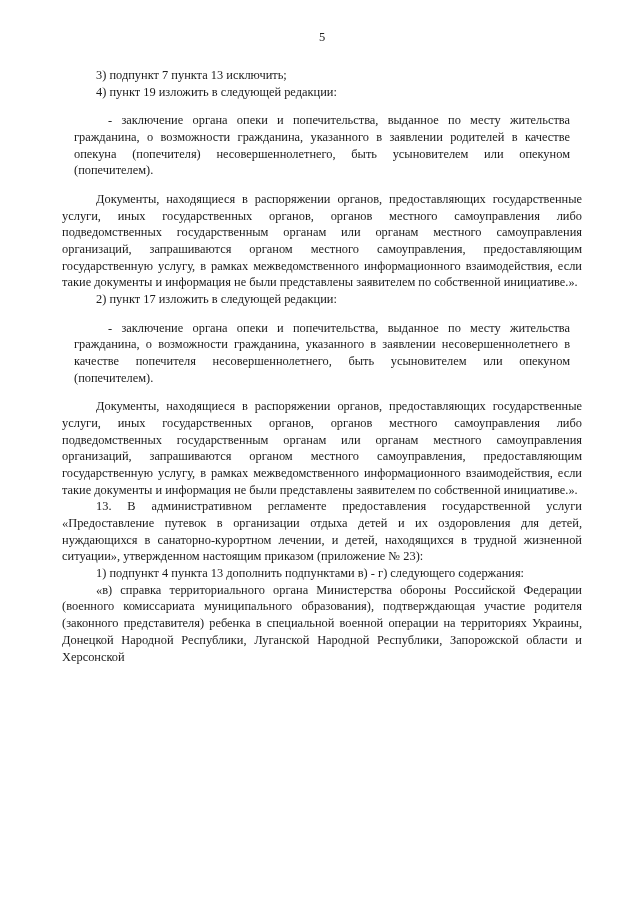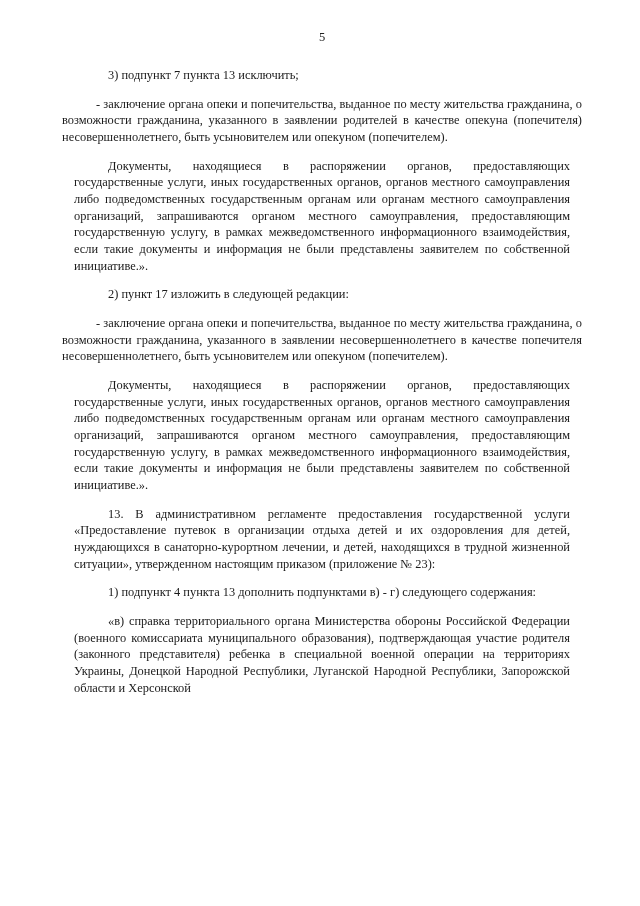--- a/index.html
+++ b/index.html
@@ -26,37 +26,38 @@
     margin: 0 0 22px 0;
     color: #222;
   }
   .body-text {
     font-size: 12.4px;
     line-height: 1.345;
     text-align: justify;
     text-justify: inter-word;
   }
   p.para {
-    margin: 12px;
+    margin: 0;
     text-indent: 34px;
     text-align: justify;
   }
   .dash-para {
-    margin: 0;
+    margin: 12px;
     text-indent: 34px;
     text-align: justify;
   }
 </style>
 </head>
 <body>
 
 <div class="page">
   <div class="page-number">5</div>
   <div class="body-text">
     <p class="para">3) подпункт 7 пункта 13 исключить;</p>
+    <p class="para">4) пункт 19 изложить в следующей редакции:</p>
     <p class="dash-para">- заключение органа опеки и попечительства, выданное по месту жительства гражданина, о возможности гражданина, указанного в заявлении родителей в качестве опекуна (попечителя) несовершеннолетнего, быть усыновителем или опекуном (попечителем).</p>
     <p class="para">Документы, находящиеся в распоряжении органов, предоставляющих государственные услуги, иных государственных органов, органов местного самоуправления либо подведомственных государственным органам или органам местного самоуправления организаций, запрашиваются органом местного самоуправления, предоставляющим государственную услугу, в рамках межведомственного информационного взаимодействия, если такие документы и информация не были представлены заявителем по собственной инициативе.».</p>
     <p class="para">2) пункт 17 изложить в следующей редакции:</p>
     <p class="dash-para">- заключение органа опеки и попечительства, выданное по месту жительства гражданина, о возможности гражданина, указанного в заявлении несовершеннолетнего в качестве попечителя несовершеннолетнего, быть усыновителем или опекуном (попечителем).</p>
     <p class="para">Документы, находящиеся в распоряжении органов, предоставляющих государственные услуги, иных государственных органов, органов местного самоуправления либо подведомственных государственным органам или органам местного самоуправления организаций, запрашиваются органом местного самоуправления, предоставляющим государственную услугу, в рамках межведомственного информационного взаимодействия, если такие документы и информация не были представлены заявителем по собственной инициативе.».</p>
     <p class="para">13. В административном регламенте предоставления государственной услуги «Предоставление путевок в организации отдыха детей и их оздоровления для детей, нуждающихся в санаторно-курортном лечении, и детей, находящихся в трудной жизненной ситуации», утвержденном настоящим приказом (приложение № 23):</p>
     <p class="para">1) подпункт 4 пункта 13 дополнить подпунктами в) - г) следующего содержания:</p>
     <p class="para">«в) справка территориального органа Министерства обороны Российской Федерации (военного комиссариата муниципального образования), подтверждающая участие родителя (законного представителя) ребенка в специальной военной операции на территориях Украины, Донецкой Народной Республики, Луганской Народной Республики, Запорожской области и Херсонской</p>
   </div>
 </div>

